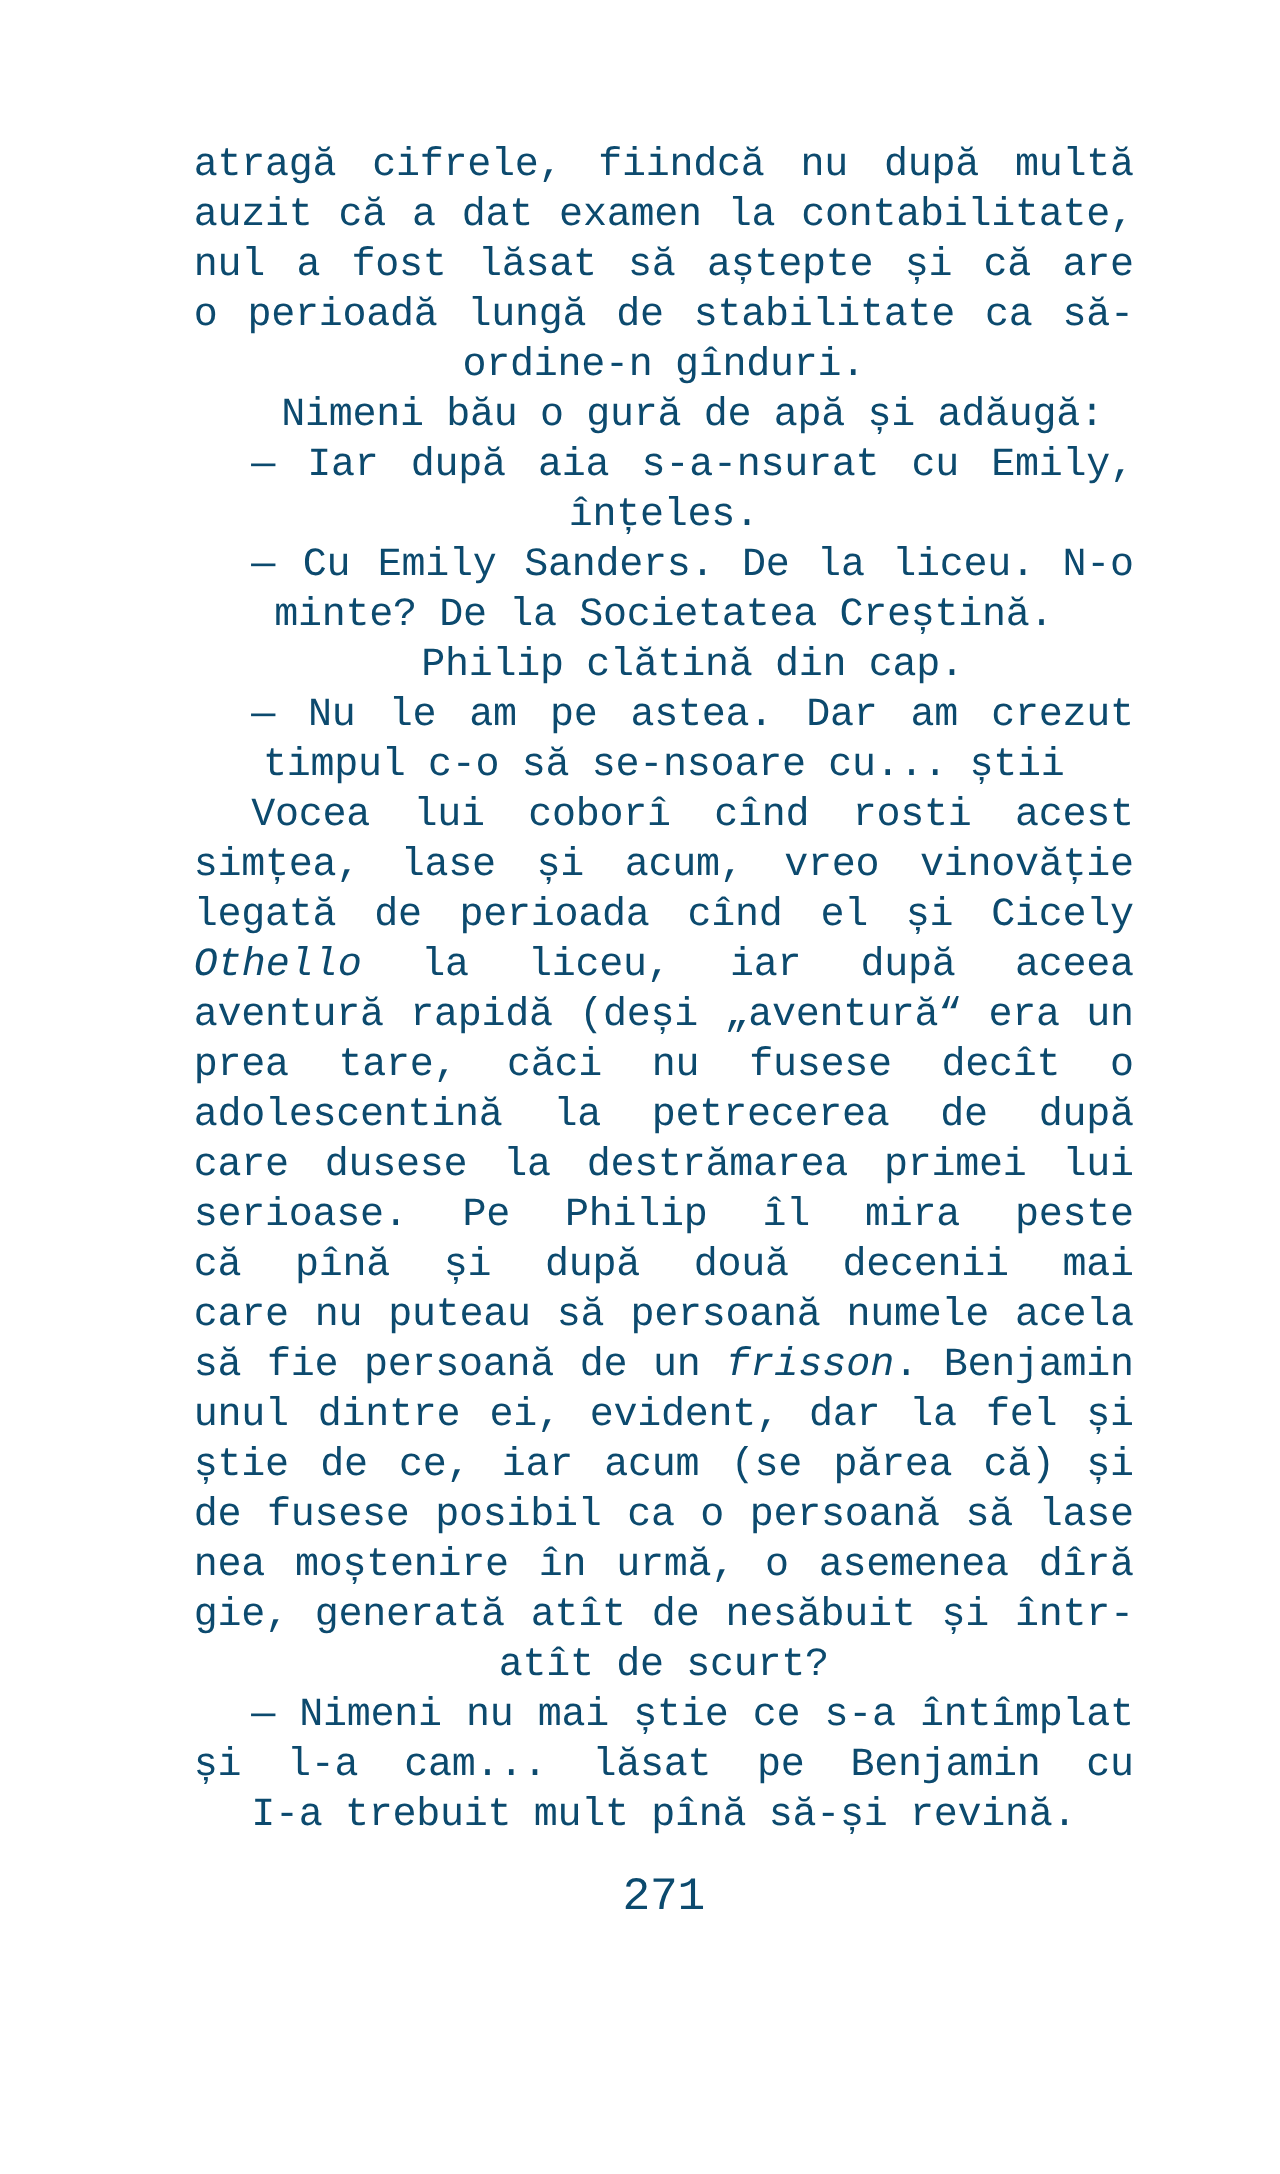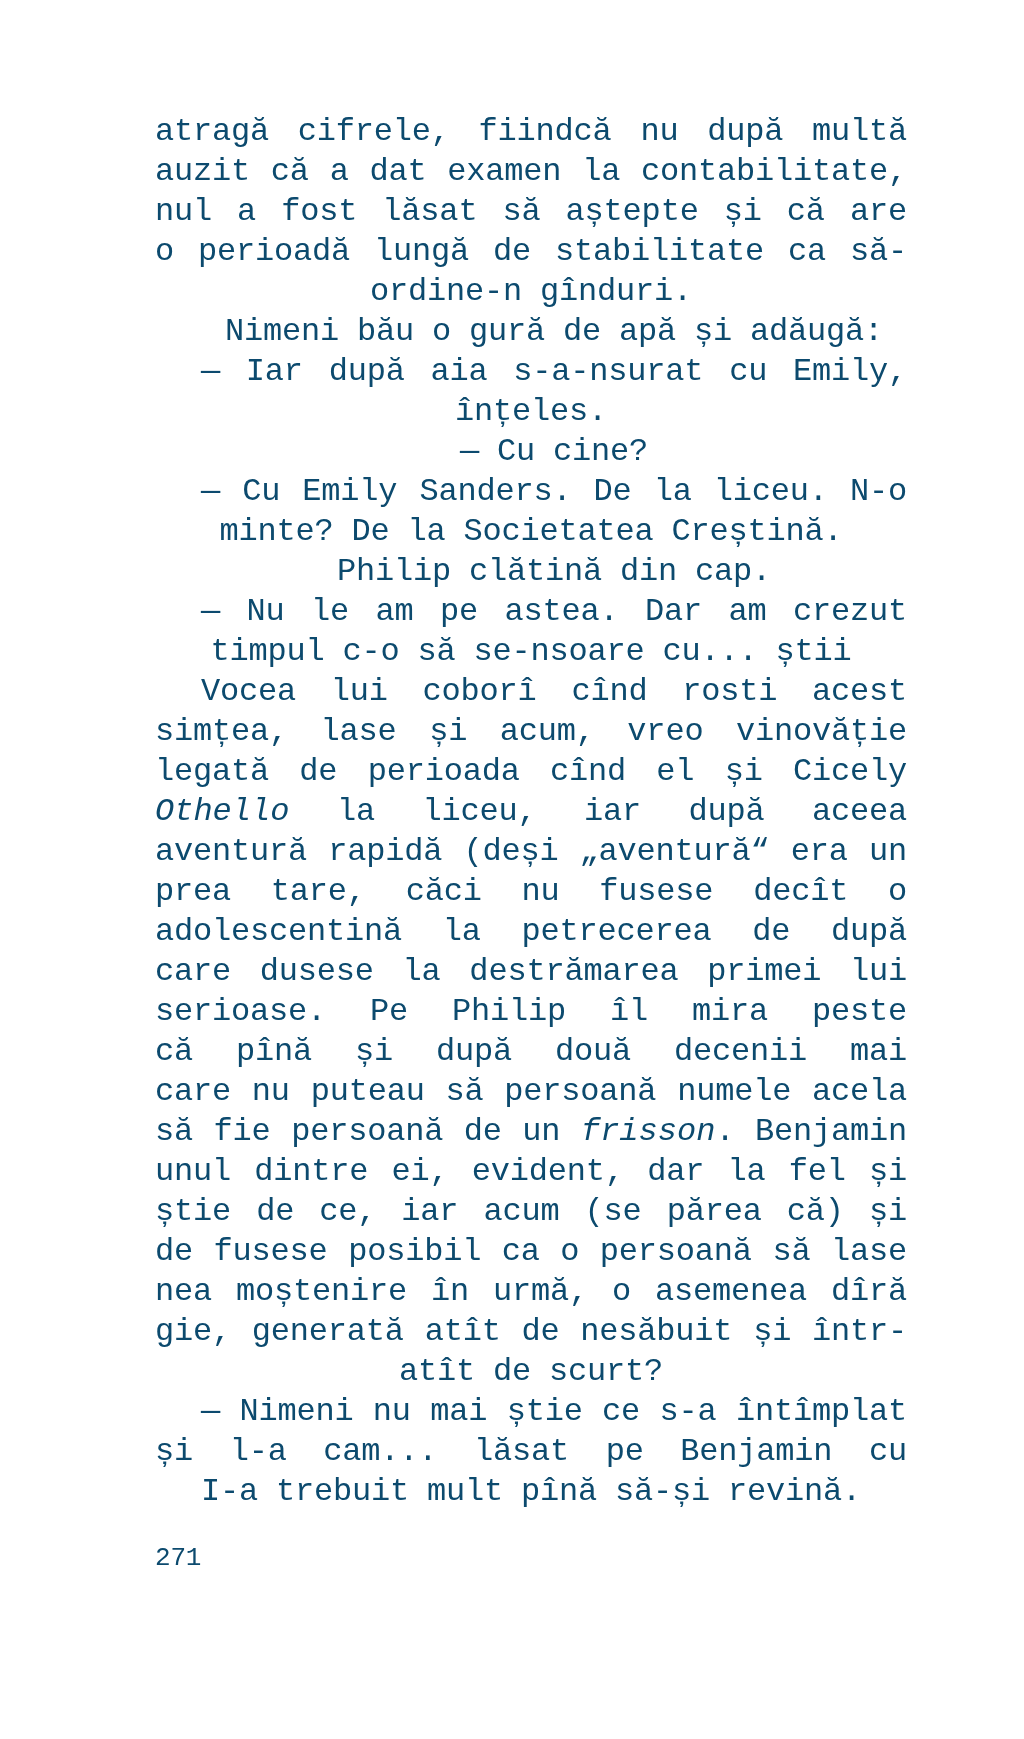--- a/index.html
+++ b/index.html
@@ -38,40 +38,39 @@
   }
   .line.ind {
     text-indent: 46px;
   }
   .line i {
     font-style: italic;
     letter-spacing: 0;
   }
   .folio {
     margin-top: 26px;
-    text-align: left;
+    text-align: center;
     height: 40px;
     line-height: 40px;
-    font-size: 26px;
+    font-size: 37px;
   }
 </style>
 </head>
 <body>
 
 <div class="book-page">
   <div class="text-block">
       <div class="line j"><span>atragă cifrele, fiindcă nu după multă vreme am</span></div>
       <div class="line j"><span>auzit că a dat examen la contabilitate, că roma-</span></div>
       <div class="line j"><span>nul a fost lăsat să aștepte și că are nevoie de</span></div>
       <div class="line j"><span>o perioadă lungă de stabilitate ca să-și pună</span></div>
       <div class="line"><span>ordine-n gînduri.</span></div>
       <div class="line ind"><span>Nimeni bău o gură de apă și adăugă:</span></div>
       <div class="line j ind"><span>— Iar după aia s-a-nsurat cu Emily, bine-</span></div>
       <div class="line"><span>înțeles.</span></div>
-      <div class="line ind"><span>— Cu cine?</span></div>
       <div class="line j ind"><span>— Cu Emily Sanders. De la liceu. N-o ții</span></div>
       <div class="line"><span>minte? De la Societatea Creștină.</span></div>
       <div class="line ind"><span>Philip clătină din cap.</span></div>
       <div class="line j ind"><span>— Nu le am pe astea. Dar am crezut tot</span></div>
       <div class="line"><span>timpul c-o să se-nsoare cu... știi tu... Cicely.</span></div>
       <div class="line j ind"><span>Vocea lui coborî cînd rosti acest nume,</span></div>
       <div class="line j"><span>simțea, lase și acum, vreo vinovăție sexuală</span></div>
       <div class="line j"><span>legată de perioada cînd el și Cicely jucaseră în</span></div>
       <div class="line j"><i>Othello</i><span> la liceu, iar după aceea generată o</span></div>
       <div class="line j"><span>aventură rapidă (deși „aventură“ era un cuvînt</span></div>

